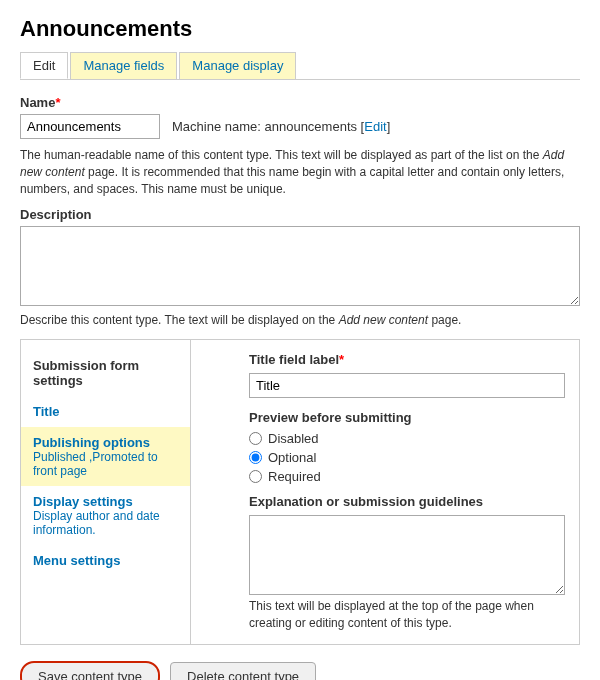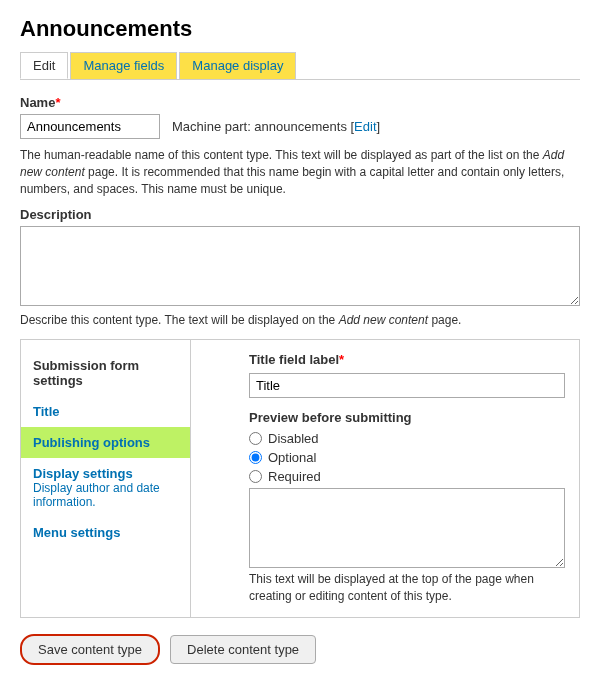--- a/index.html
+++ b/index.html
@@ -20,21 +20,21 @@
     }
     .tabs {
       display: flex;
       border-bottom: 1px solid #ccc;
       margin-bottom: 14px;
     }
     .tab {
       padding: 5px 12px;
       border: 1px solid #ccc;
       border-bottom: none;
-      background: #fde047;
+      background: #fef9c3;
       cursor: pointer;
       font-size: 13px;
       color: #0071b3;
       margin-right: 2px;
     }
     .tab.active {
       background: #fff;
       border-bottom: 1px solid #fff;
       color: #333;
       font-weight: normal;
@@ -116,21 +116,21 @@
     .settings-sidebar-item .item-title {
       font-weight: bold;
       font-size: 13px;
       color: #0071b3;
     }
     .settings-sidebar-item .item-desc {
       font-size: 12px;
       color: #0071b3;
     }
     .settings-sidebar-item.active {
-      background: #bef264;
+      background: #fef9c3;
     }
     .settings-sidebar-item.active .item-title {
       color: #0071b3;
     }
     .settings-content {
       flex: 1;
       padding: 12px 14px;
     }
     .title-field-label {
       font-weight: bold;
@@ -217,21 +217,21 @@
   <div class="tab">Manage fields</div>
   <div class="tab">Manage display</div>
 </div>
 
 <div class="field-label">
   <span>Name</span><span class="required">*</span>
 </div>
 <div class="name-row">
   <input class="name-input" type="text" value="Announcements" style="">
   <span class="machine-name">
-    <span>Machine part: announcements [</span><a href="#">Edit</a><span>]</span>
+    <span>Machine name: announcements [</span><a href="#">Edit</a><span>]</span>
   </span>
 </div>
 
 <p class="description-hint">
   <span>The human-readable name of this content type. This text will be displayed as part of the list on the</span> <em>Add new content</em> <span>page. It is recommended that this name begin with a capital letter and contain only letters, numbers, and spaces. This name must be unique.</span>
 </p>
 
 <div class="desc-label">Description</div>
 <textarea class="desc-textarea" style=""></textarea>
 <p class="desc-footer">
@@ -239,20 +239,21 @@
 </p>
 
 <div class="settings-box">
   <div class="settings-sidebar">
     <div style="padding: 8px 12px; font-weight: bold; font-size: 13px;">Submission form settings</div>
     <div class="settings-sidebar-item">
       <div class="item-title">Title</div>
     </div>
     <div class="settings-sidebar-item active">
       <div class="item-title">Publishing options</div>
+      <div class="item-desc">Published ,Promoted to front page</div>
     </div>
     <div class="settings-sidebar-item">
       <div class="item-title">Display settings</div>
       <div class="item-desc">Display author and date information.</div>
     </div>
     <div class="settings-sidebar-item">
       <div class="item-title">Menu settings</div>
     </div>
   </div>
 
@@ -269,20 +270,21 @@
     </div>
     <div class="radio-row">
       <input type="radio" name="preview" checked="" style="">
       <label>Optional</label>
     </div>
     <div class="radio-row">
       <input type="radio" name="preview" style="">
       <label>Required</label>
     </div>
 
+    <div class="explanation-label">Explanation or submission guidelines</div>
     <textarea class="explanation-textarea" style=""></textarea>
     <p class="explanation-hint">This text will be displayed at the top of the page when creating or editing content of this type.</p>
   </div>
 </div>
 
 <div class="footer-buttons">
   <button class="btn-save">Save content type</button>
   <button class="btn-delete">Delete content type</button>
 </div>
 

